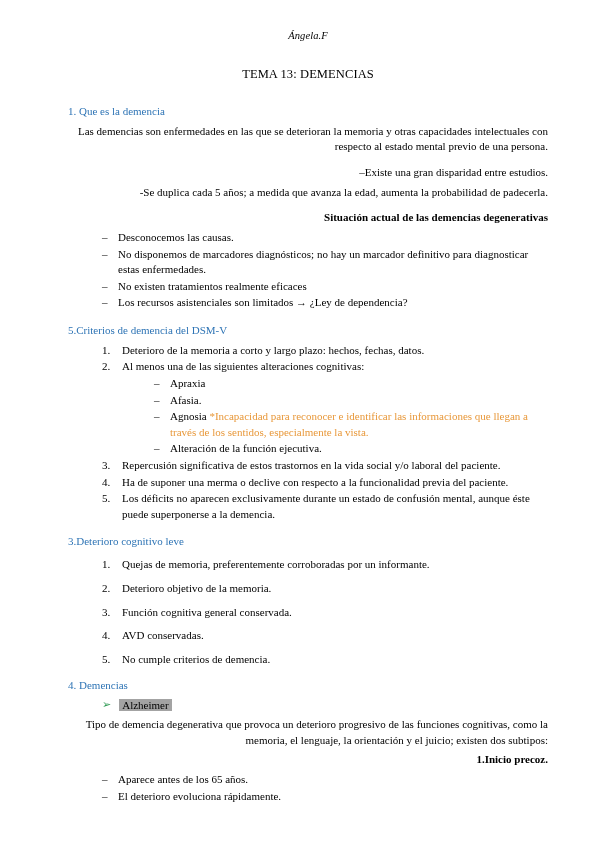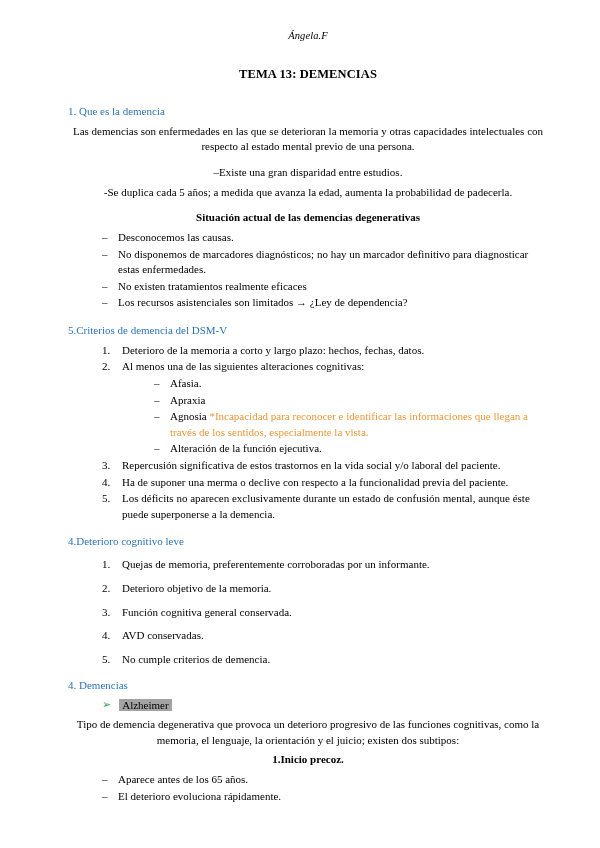--- a/index.html
+++ b/index.html
@@ -24,35 +24,35 @@
   .author {
     font-size: 10.5px;
     font-style: italic;
     margin: 0 0 26px 0;
     letter-spacing: 0.1px;
     text-align: center;
   }
   .doc-title {
     text-align: center;
     font-size: 12.5px;
-    font-weight: bold;
+    font-weight: normal;
     margin: 0 0 22px 0;
     letter-spacing: 0.1px;
   }
   .h-blue {
     color: #2e74b5;
     font-size: 11px;
     margin: 0 0 5px 0;
     line-height: 1.35;
   }
   p.body {
     font-size: 11px;
     margin: 0 0 4px 0;
     line-height: 1.42;
-    text-align: center;
+    text-align: right;
   }
   .bold {
     font-weight: bold;
   }
   .section-gap {
     height: 11px;
   }
   .small-gap {
     height: 6px;
   }
@@ -161,34 +161,34 @@
   </ul>
 
   <div class="section-gap"></div>
 
   <div class="h-blue">5.Criterios de demencia del DSM-V</div>
   <ol class="num-list">
     <li>Deterioro de la memoria a corto y largo plazo: hechos, fechas, datos.</li>
     <li>
       <span>Al menos una de las siguientes alteraciones cognitivas:</span>
       <ul class="sub-dash">
+        <li>Apraxia</li>
         <li>Afasia.</li>
-        <li>Apraxia</li>
         <li><span>Agnosia</span> <span class="annot">*Incapacidad para reconocer e identificar las informaciones que llegan a través de los sentidos, especialmente la vista.</span></li>
         <li>Alteración de la función ejecutiva.</li>
       </ul>
     </li>
     <li>Repercusión significativa de estos trastornos en la vida social y/o laboral del paciente.</li>
     <li>Ha de suponer una merma o declive con respecto a la funcionalidad previa del paciente.</li>
     <li>Los déficits no aparecen exclusivamente durante un estado de confusión mental, aunque éste puede superponerse a la demencia.</li>
   </ol>
 
   <div class="section-gap"></div>
 
-  <div class="h-blue">4.Deterioro cognitivo leve</div>
+  <div class="h-blue">3.Deterioro cognitivo leve</div>
   <ol class="num-list compact">
     <li>Quejas de memoria, preferentemente corroboradas por un informante.</li>
     <li>Deterioro objetivo de la memoria.</li>
     <li>Función cognitiva general conservada.</li>
     <li>AVD conservadas.</li>
     <li>No cumple criterios de demencia.</li>
   </ol>
 
   <div class="section-gap"></div>
 

